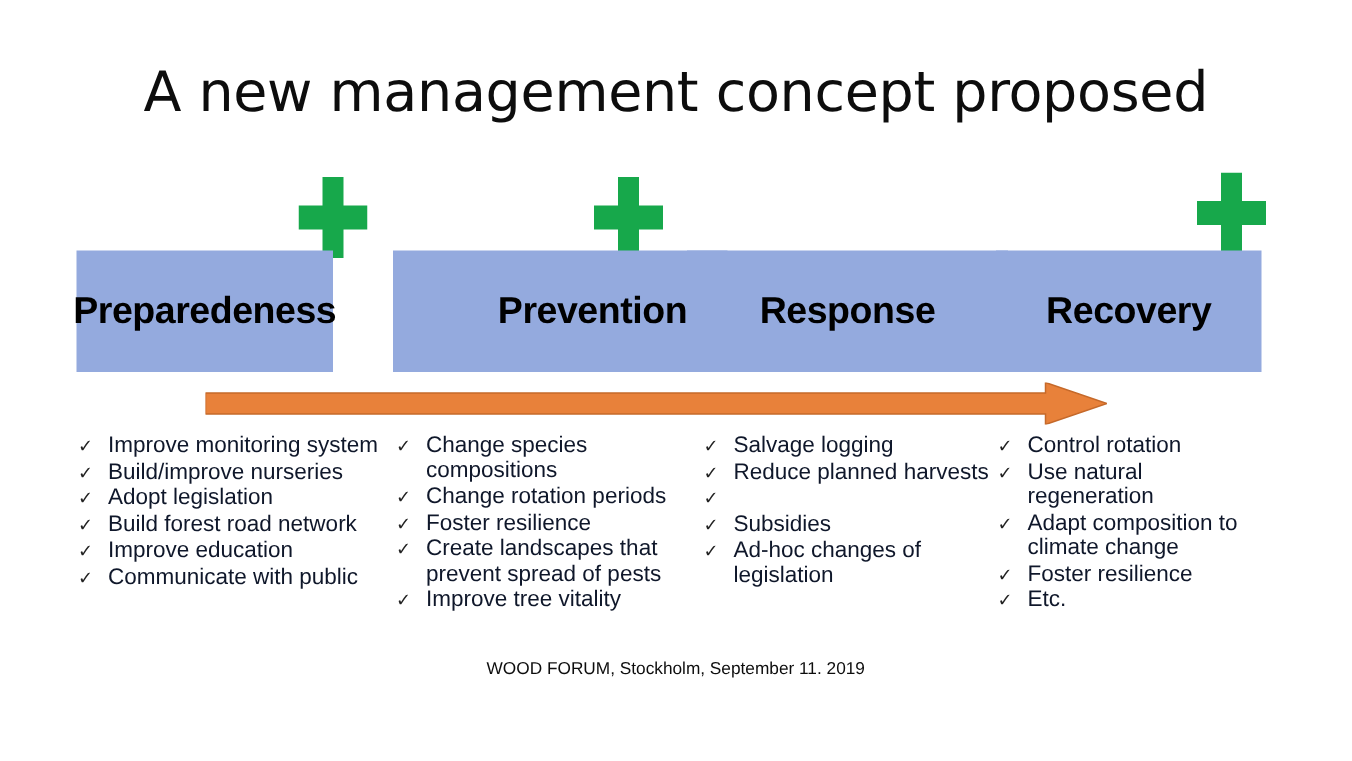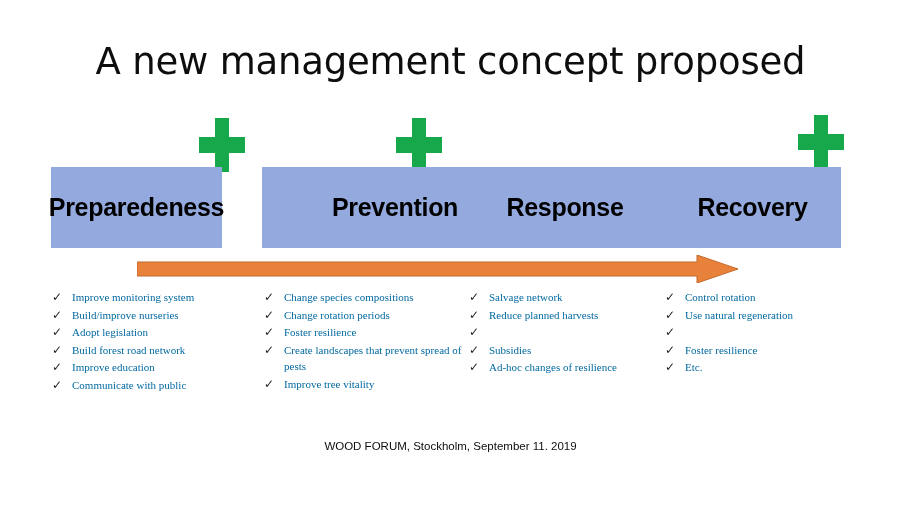--- a/index.html
+++ b/index.html
@@ -99,23 +99,23 @@
   .bullet-check {
     flex: 0 0 auto;
     width: 20px;
     font-family: "DejaVu Sans", sans-serif;
     font-size: 12px;
     color: #222222;
     line-height: 16.5px;
   }
   .bullet-text {
     flex: 1 1 auto;
-    font-family: Liberation Serif, serif;
-    font-size: 11px;
-    color: #0369a1;
+    font-family: Liberation Sans, sans-serif;
+    font-size: 15px;
+    color: #0f172a;
     line-height: 16.5px;
   }
 
   
   #footer-note {
     position: absolute;
     left: 0;
     top: 440px;
     width: 901px;
     text-align: center;
@@ -214,50 +214,51 @@
     </div>
     <div class="bullet-item">
       <span class="bullet-check">✓</span>
       <span class="bullet-text">Improve tree vitality</span>
     </div>
   </div>
 
   <div class="bullet-column" id="bullet-column-2">
     <div class="bullet-item">
       <span class="bullet-check">✓</span>
-      <span class="bullet-text">Salvage network</span>
+      <span class="bullet-text">Salvage logging</span>
     </div>
     <div class="bullet-item">
       <span class="bullet-check">✓</span>
       <span class="bullet-text">Reduce planned harvests</span>
     </div>
     <div class="bullet-item">
       <span class="bullet-check">✓</span>
     </div>
     <div class="bullet-item">
       <span class="bullet-check">✓</span>
       <span class="bullet-text">Subsidies</span>
     </div>
     <div class="bullet-item">
       <span class="bullet-check">✓</span>
-      <span class="bullet-text">Ad-hoc changes of resilience</span>
+      <span class="bullet-text">Ad-hoc changes of legislation</span>
     </div>
   </div>
 
   <div class="bullet-column" id="bullet-column-3">
     <div class="bullet-item">
       <span class="bullet-check">✓</span>
       <span class="bullet-text">Control rotation</span>
     </div>
     <div class="bullet-item">
       <span class="bullet-check">✓</span>
       <span class="bullet-text">Use natural regeneration</span>
     </div>
     <div class="bullet-item">
       <span class="bullet-check">✓</span>
+      <span class="bullet-text">Adapt composition to climate change</span>
     </div>
     <div class="bullet-item">
       <span class="bullet-check">✓</span>
       <span class="bullet-text">Foster resilience</span>
     </div>
     <div class="bullet-item">
       <span class="bullet-check">✓</span>
       <span class="bullet-text">Etc.</span>
     </div>
   </div>

